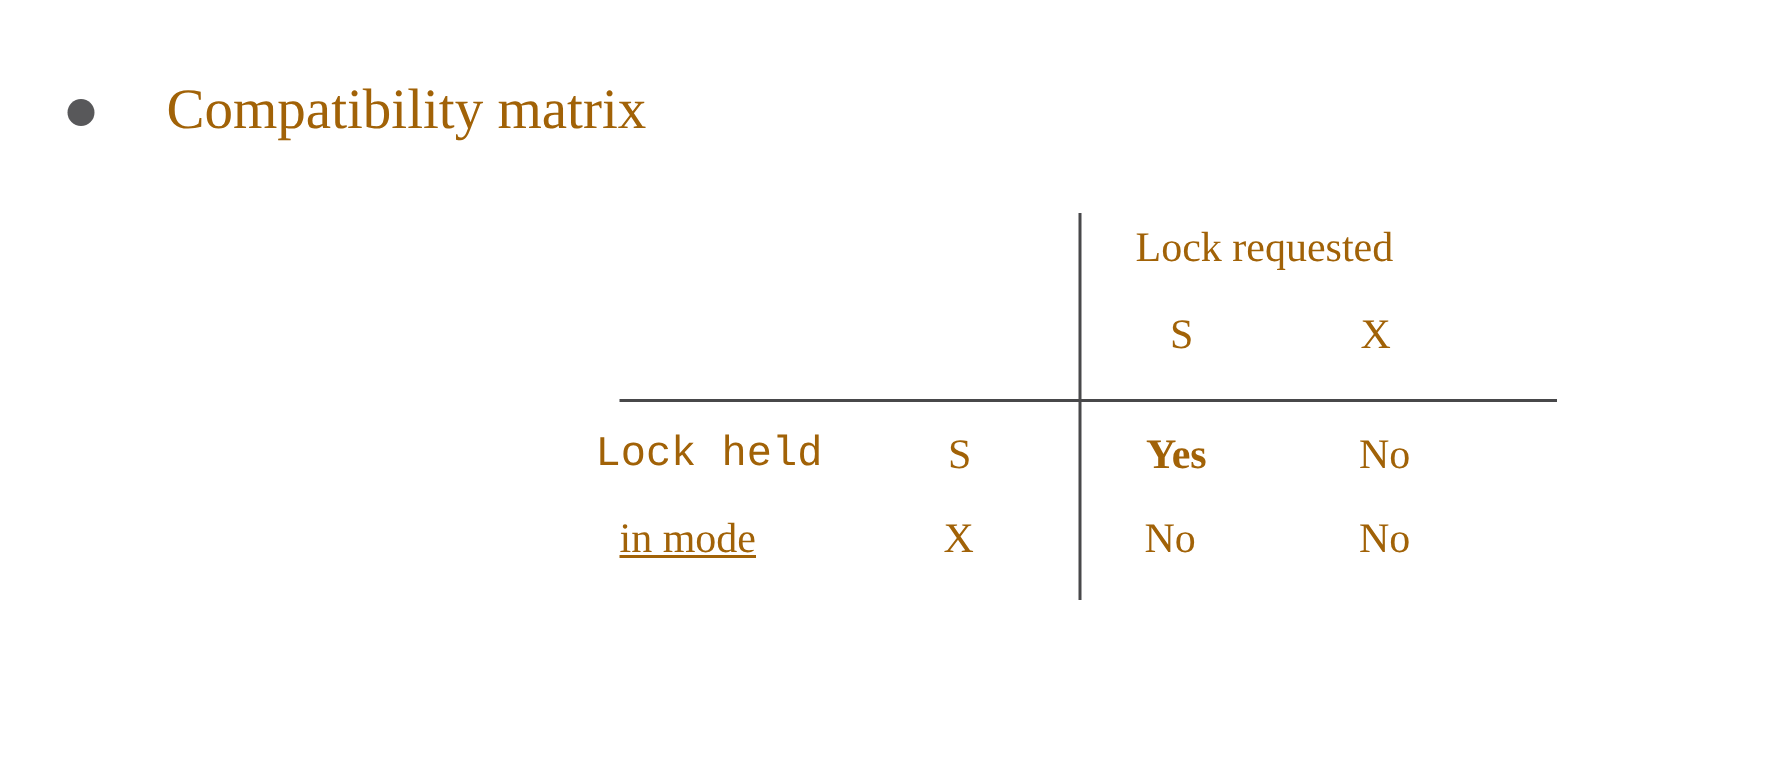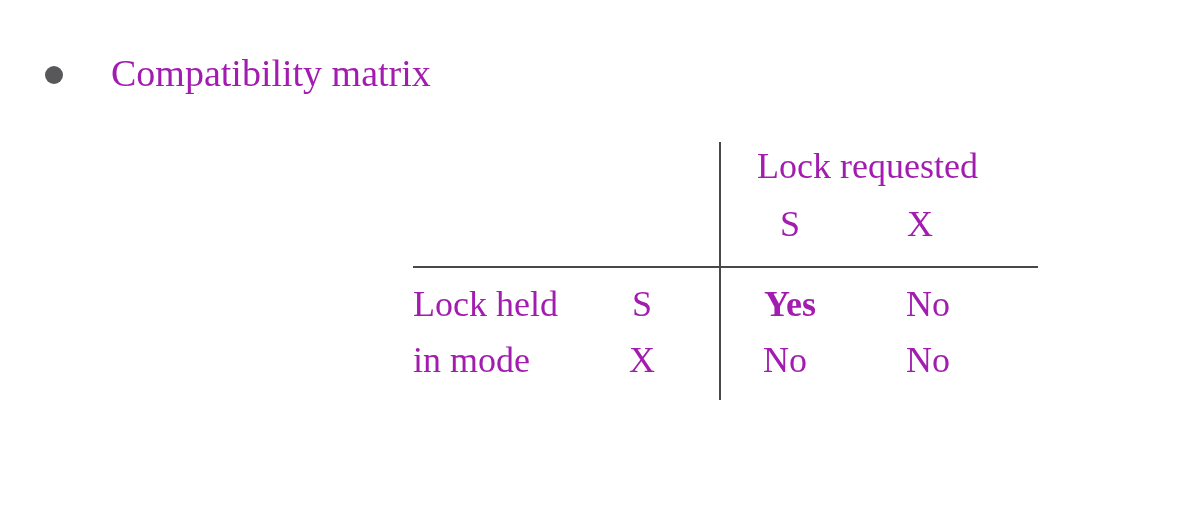--- a/index.html
+++ b/index.html
@@ -7,21 +7,21 @@
     padding: 0;
     background: #ffffff;
   }
   .slide {
     position: relative;
     width: 1180px;
     height: 518px;
     background: #ffffff;
     overflow: hidden;
     font-family: "Liberation Serif", "DejaVu Serif", serif;
-    color: #a21caf;
+    color: #a16207;
   }
   .bullet {
     position: absolute;
     left: 45px;
     top: 66px;
     width: 18px;
     height: 18px;
     border-radius: 50%;
     background: #58585a;
   }
@@ -51,29 +51,29 @@
   .hline {
     position: absolute;
     left: 413px;
     top: 266px;
     width: 625px;
     height: 2px;
     background: #48484a;
   }
   .mtext {
     position: absolute;
-    font-size: 36px;
+    font-size: 28px;
     line-height: 40px;
     white-space: nowrap;
   }
   .col-group-label { left: 757px; top: 146px; }
   .hdr-s          { left: 780px; top: 204px; }
   .hdr-x          { left: 907px; top: 204px; }
-  .rowlab1        { left: 413px; top: 284px; }
-  .rowlab2        { left: 413px; top: 340px; }
+  .rowlab1        { left: 397px; top: 284px; font-family: Liberation Mono, monospace; }
+  .rowlab2        { left: 413px; top: 340px; text-decoration: underline; }
   .rowhdr-s       { left: 632px; top: 284px; }
   .rowhdr-x       { left: 629px; top: 340px; }
   .c00            { left: 764px; top: 284px; font-weight: bold; }
   .c01            { left: 906px; top: 284px; }
   .c10            { left: 763px; top: 340px; }
   .c11            { left: 906px; top: 340px; }
 </style>
 </head>
 <body>
 

